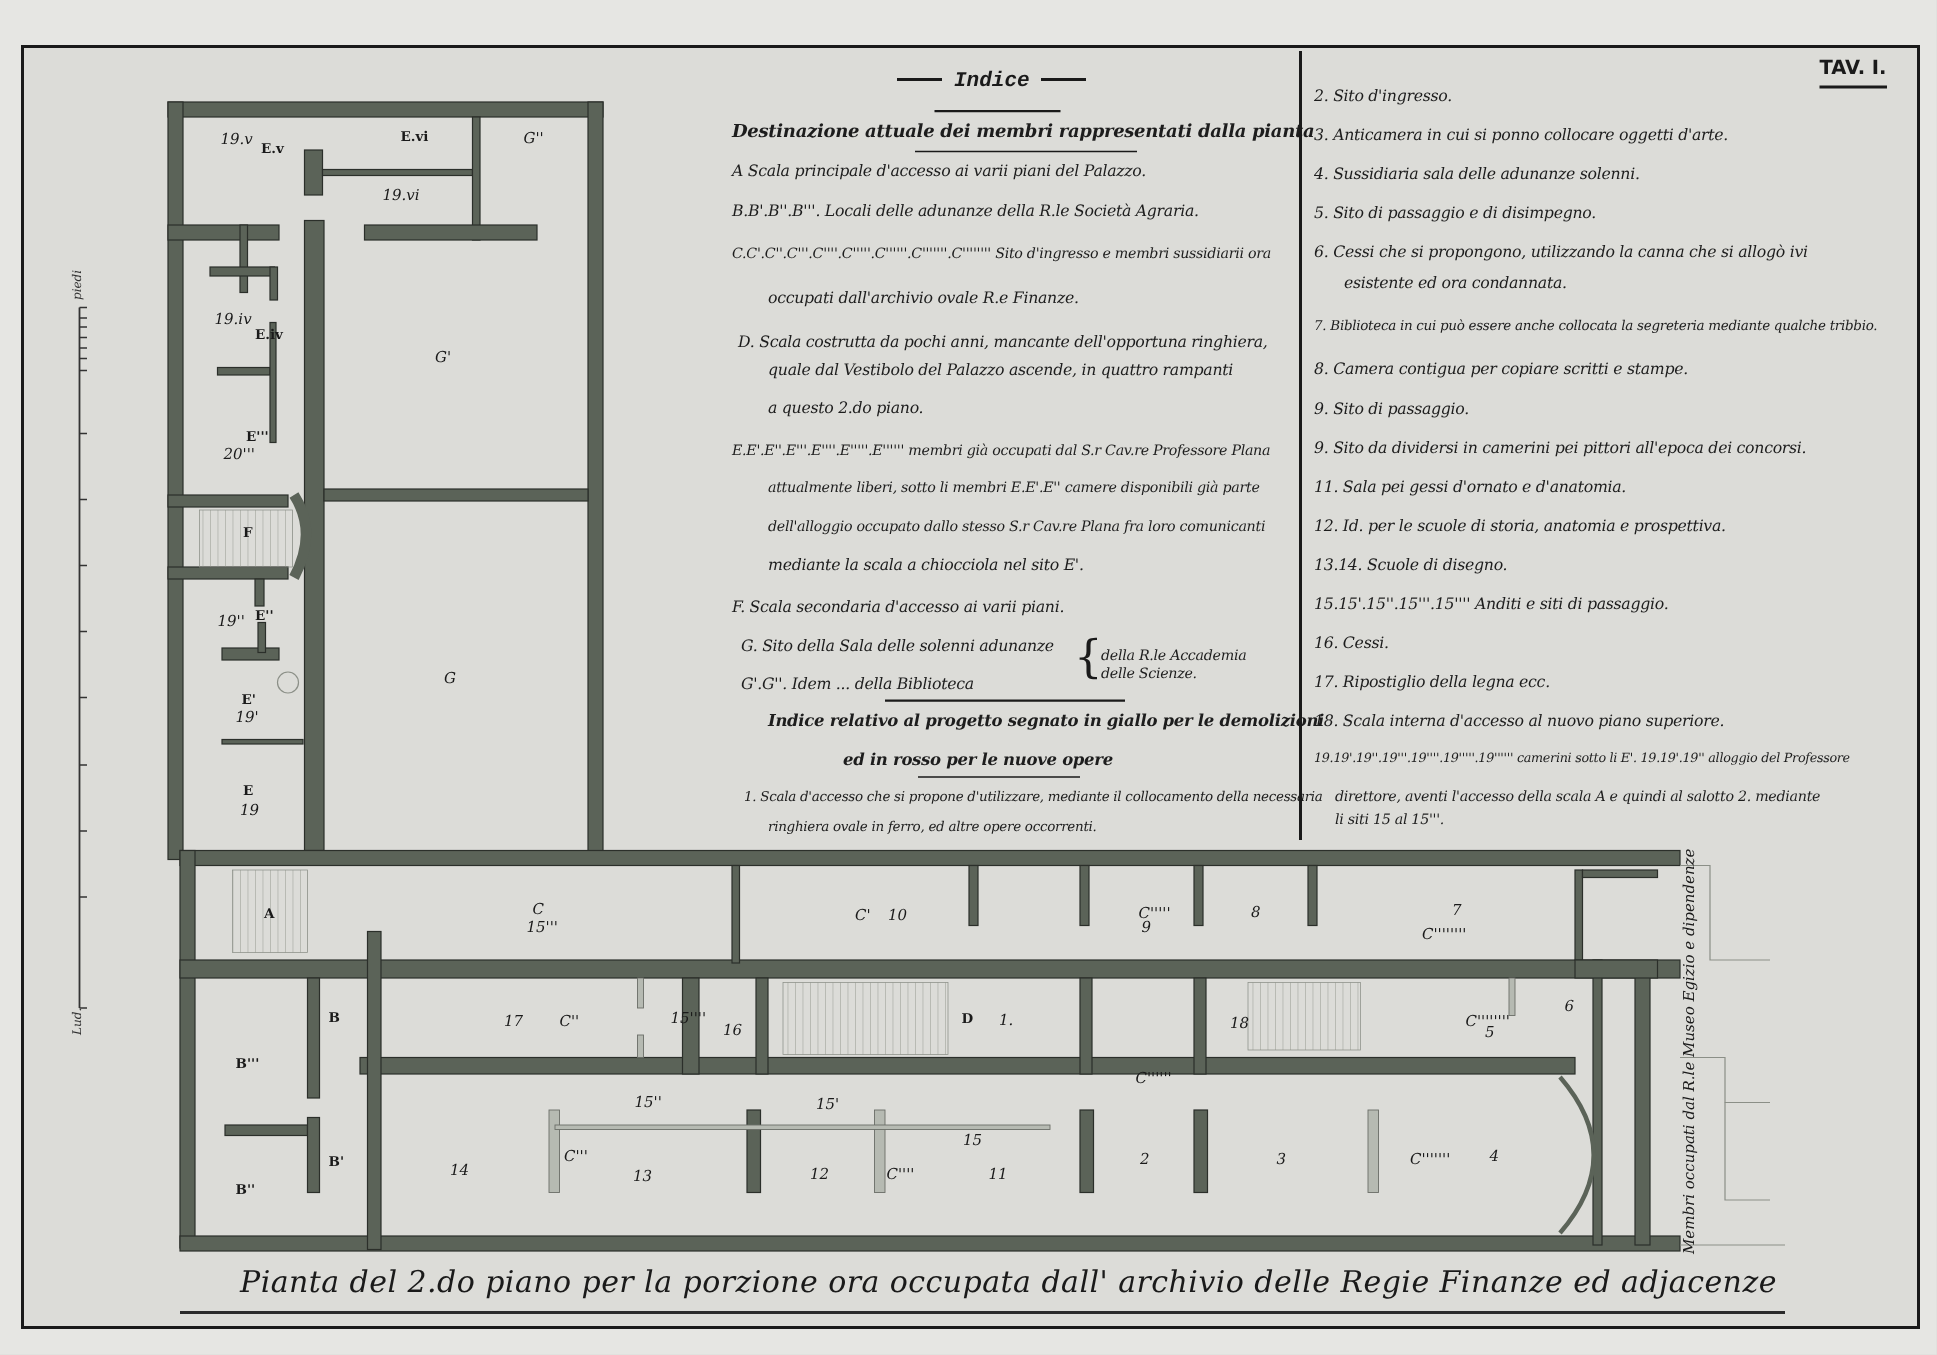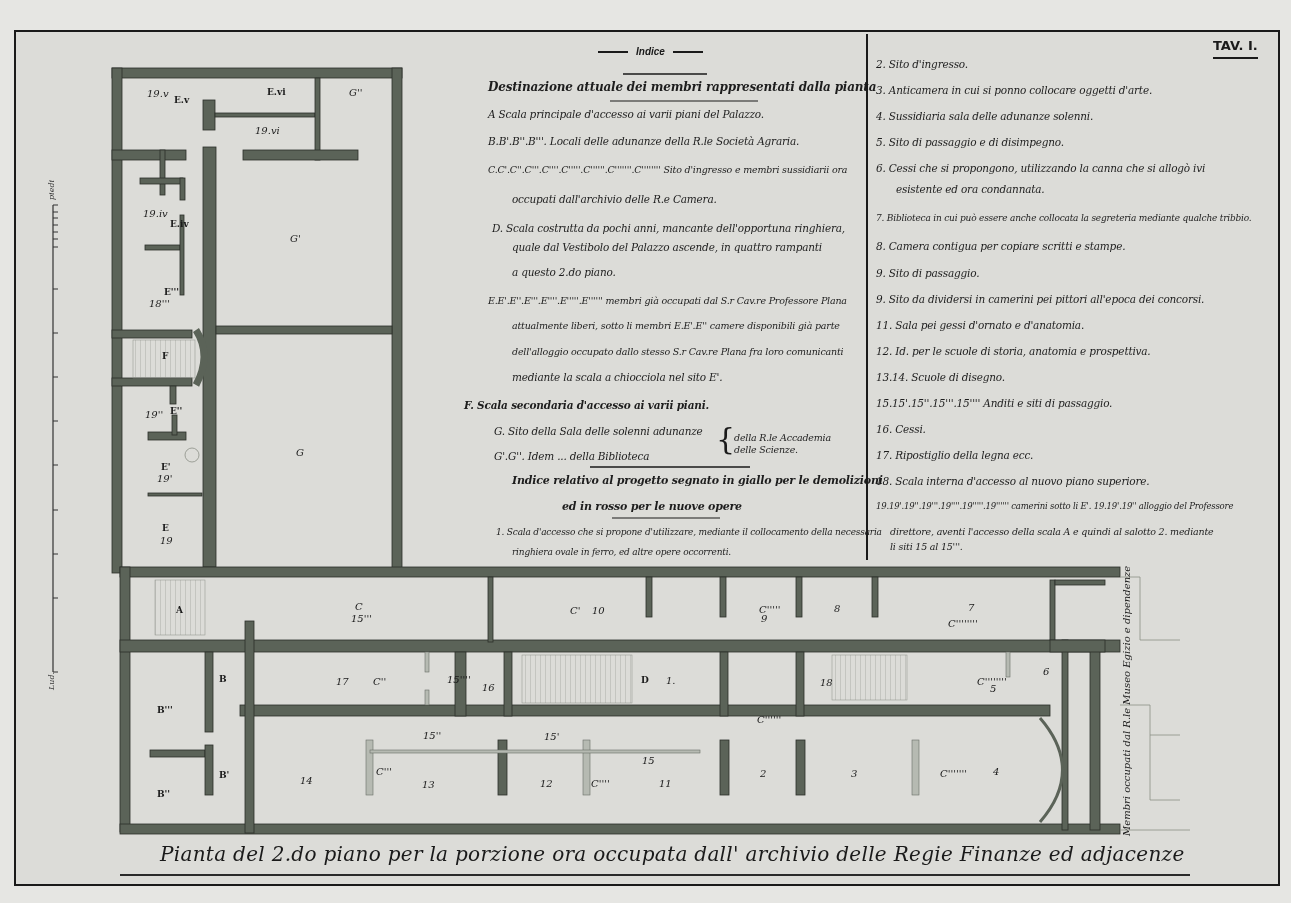--- a/index.html
+++ b/index.html
@@ -13,22 +13,22 @@
       position: absolute; left: 14px; top: 30px; width: 1266px; height: 856px;
       border: 2px solid #1a1a1a; background: #dcdcd8;
       box-sizing: border-box;
     }
     .plan-svg { position: absolute; left: 0; top: 0; }
     .hand {
       font-family: "DejaVu Serif", serif; font-style: italic; color: #1d1d1d;
       position: absolute; white-space: nowrap; font-size: 10.5px; letter-spacing: -0.2px;
     }
     .index-title {
-      position: absolute; left: 590px; top: 46px; font-size: 10px; font-weight: bold;
-      font-style: italic; font-family: Liberation Sans, sans-serif; color: #1a1a1a;
+      position: absolute; left: 590px; top: 46px; font-size: 14px; font-weight: bold;
+      font-style: italic; font-family: Liberation Mono, monospace; color: #1a1a1a;
     }
     .index-title::before, .index-title::after {
       content: ""; display: inline-block; width: 30px; border-top: 2px solid #1a1a1a;
       vertical-align: middle; margin: 0 8px;
     }
     .subhead { font-size: 12px; font-weight: bold; }
     .tav {
       position: absolute; left: 1213px; top: 38px; font-family: "DejaVu Sans", sans-serif;
       font-weight: bold; font-size: 13px; color: #1a1a1a;
       border-bottom: 2px solid #1a1a1a; padding-bottom: 4px;
@@ -171,29 +171,29 @@
   <line x1="590" y1="467" x2="750" y2="467" stroke="#1a1a1a" stroke-width="1.5"></line>
   <line x1="612" y1="518" x2="720" y2="518" stroke="#1a1a1a" stroke-width="1"></line>
 </svg>
 
 <div class="index-title">Indice</div>
 <div class="hand subhead" style="left:488px;top:80px;">Destinazione attuale dei membri rappresentati dalla pianta</div>
 
 <div class="hand" style="left:488px;top:108px;">A  Scala principale d'accesso ai varii piani del Palazzo.</div>
 <div class="hand" style="left:488px;top:135px;">B.B'.B''.B'''.  Locali delle adunanze della R.le Società Agraria.</div>
 <div class="hand" style="left:488px;top:164px;font-size:9.5px;">C.C'.C''.C'''.C''''.C'''''.C''''''.C'''''''.C''''''''  Sito d'ingresso e membri sussidiarii ora</div>
-<div class="hand" style="left:512px;top:193px;">occupati dall'archivio delle R.e Camera.</div>
+<div class="hand" style="left:512px;top:193px;">occupati dall'archivio ovale R.e Finanze.</div>
 <div class="hand" style="left:492px;top:222px;">D. Scala costrutta da pochi anni, mancante dell'opportuna ringhiera,</div>
 <div class="hand" style="left:512px;top:241px;">quale dal Vestibolo del Palazzo ascende, in quattro rampanti</div>
 <div class="hand" style="left:512px;top:266px;">a questo 2.do piano.</div>
 <div class="hand" style="left:488px;top:295px;font-size:9.5px;">E.E'.E''.E'''.E''''.E'''''.E''''''  membri già occupati dal S.r Cav.re Professore Plana</div>
 <div class="hand" style="left:512px;top:320px;font-size:9.5px;">attualmente liberi, sotto li membri  E.E'.E''  camere disponibili già parte</div>
 <div class="hand" style="left:512px;top:346px;font-size:9.5px;">dell'alloggio occupato dallo stesso S.r Cav.re Plana fra loro comunicanti</div>
 <div class="hand" style="left:512px;top:371px;">mediante la scala a chiocciola nel sito E'.</div>
-<div class="hand" style="left:464px;top:399px;font-weight:bold;">F. Scala secondaria d'accesso ai varii piani.</div>
+<div class="hand" style="left:488px;top:399px;">F. Scala secondaria d'accesso ai varii piani.</div>
 
 <div class="hand" style="left:494px;top:425px;">G. Sito della Sala delle solenni adunanze</div>
 <div class="hand" style="left:494px;top:450px;">G'.G''.  Idem ... della Biblioteca</div>
 <div class="brace" style="left:716px;top:424px;">{</div>
 <div class="hand" style="left:734px;top:432px;font-size:9.5px;">della R.le Accademia</div>
 <div class="hand" style="left:734px;top:444px;font-size:9.5px;">delle Scienze.</div>
 
 <div class="hand subhead" style="left:512px;top:474px;font-size:11px;">Indice relativo al progetto segnato in giallo per le demolizioni</div>
 <div class="hand subhead" style="left:562px;top:500px;font-size:11px;">ed in rosso per le nuove opere</div>
 <div class="hand" style="left:496px;top:527px;font-size:9px;">1. Scala d'accesso che si propone d'utilizzare, mediante il collocamento della necessaria</div>
@@ -226,21 +226,21 @@
 <div id="room-labels">
     <span class="room-label" style="left: 147px; top: 88px;">19.v</span>
     <span class="room-label big" style="left: 174px; top: 95px;">E.v</span>
     <span class="room-label big" style="left: 267px; top: 87px;">E.vi</span>
     <span class="room-label" style="left: 255px; top: 95px; margin-top: 30px;">19.vi</span>
     <span class="room-label" style="left: 349px; top: 87px;">G''</span>
     <span class="room-label" style="left: 290px; top: 233px;">G'</span>
     <span class="room-label" style="left: 143px; top: 208px;">19.iv</span>
     <span class="room-label big" style="left: 170px; top: 219px;">E.iv</span>
     <span class="room-label big" style="left: 164px; top: 287px;">E'''</span>
-    <span class="room-label" style="left: 149px; top: 298px;">18'''</span>
+    <span class="room-label" style="left: 149px; top: 298px;">20'''</span>
     <span class="room-label big" style="left: 162px; top: 351px;">F</span>
     <span class="room-label" style="left: 145px; top: 409px;">19''</span>
     <span class="room-label big" style="left: 170px; top: 406px;">E''</span>
     <span class="room-label big" style="left: 161px; top: 462px;">E'</span>
     <span class="room-label" style="left: 157px; top: 473px;">19'</span>
     <span class="room-label big" style="left: 162px; top: 523px;">E</span>
     <span class="room-label" style="left: 160px; top: 535px;">19</span>
     <span class="room-label" style="left: 296px; top: 447px;">G</span>
     <span class="room-label big" style="left: 176px; top: 605px;">A</span>
     <span class="room-label" style="left: 355px; top: 601px;">C</span>

